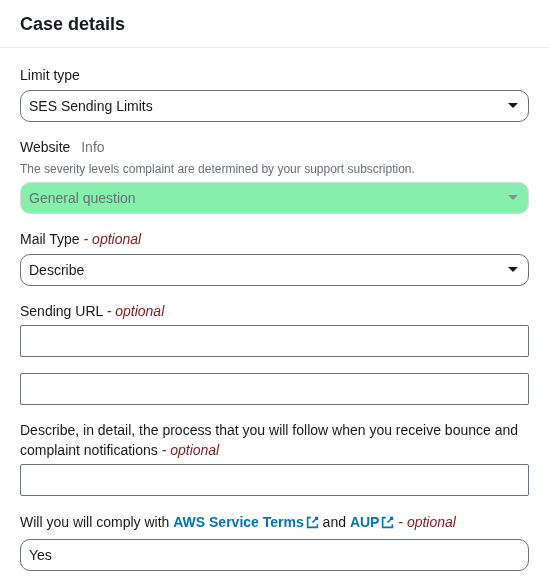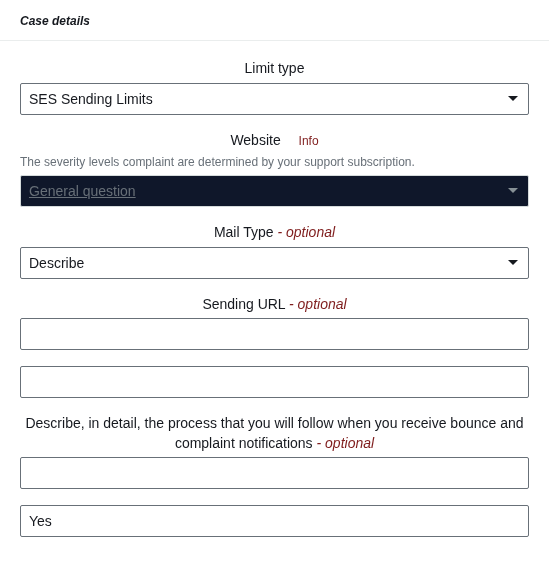--- a/index.html
+++ b/index.html
@@ -12,79 +12,76 @@
       font-size: 14px;
       color: #16191f;
       background: #ffffff;
       width: 549px;
     }
     .header {
       padding: 14px 20px 12px 20px;
       border-bottom: 1px solid #eaeded;
     }
     .header h1 {
-      font-size: 12px;
+      font-size: 18px;
       font-weight: 700;
       color: #16191f;
-      font-style: italic;
     }
     .form-body {
       padding: 18px 20px 20px 20px;
     }
     .field-group {
       margin-bottom: 16px;
     }
     .field-label {
       display: block;
       font-size: 14px;
       color: #16191f;
       margin-bottom: 4px;
       line-height: 1.4;
-      text-align: center;
     }
     .optional {
       font-style: italic;
       color: #7f1d1d;
     }
     .info-link {
-      color: #7f1d1d;
-      font-size: 12px;
+      color: #737373;
+      font-size: 14px;
       font-weight: 400;
-      margin-left: 14px;
+      margin-left: 7px;
       cursor: pointer;
     }
     .help-text {
       font-size: 12px;
       color: #687078;
       margin-bottom: 4px;
       line-height: 1.4;
     }
     .select-wrapper {
       position: relative;
       width: 100%;
     }
     .select-display {
       width: 100%;
       height: 32px;
       border: 1px solid #687078;
-      border-radius: 2px;
+      border-radius: 10px;
       padding: 4px 30px 4px 8px;
       background: #ffffff;
       cursor: pointer;
       font-size: 14px;
       color: #16191f;
       display: flex;
       align-items: center;
     }
     .select-display.disabled {
-      background: #0f172a;
+      background: #86efac;
       color: #687078;
       border-color: #d5dbdb;
       cursor: default;
-      text-decoration: underline;
     }
     .caret {
       position: absolute;
       right: 10px;
       top: 50%;
       transform: translateY(-50%);
       pointer-events: none;
     }
     .caret svg {
       display: block;
@@ -185,19 +182,26 @@
 
   <div class="field-group">
     <label class="field-label">
       <span>Describe, in detail, the process that you will follow when you receive bounce and complaint notifications</span>
       <span class="optional">- optional</span>
     </label>
     <input type="text" class="text-input" value="" style="">
   </div>
 
   <div class="field-group" style="margin-bottom:0;">
+    <div class="inline-label">
+      <span>Will you will comply with </span><span class="link-blue"><span>AWS Service Terms</span><span class="ext-icon"><svg width="13" height="13" viewBox="0 0 16 16">
+              <path d="M11 2h3v3M14 2L8 8M6 2H2v12h12v-4" fill="none" stroke="#0073bb" stroke-width="2"></path>
+            </svg></span></span><span> and </span><span class="link-blue"><span>AUP</span><span class="ext-icon"><svg width="13" height="13" viewBox="0 0 16 16">
+              <path d="M11 2h3v3M14 2L8 8M6 2H2v12h12v-4" fill="none" stroke="#0073bb" stroke-width="2"></path>
+            </svg></span></span><span class="optional"> - optional</span>
+    </div>
     <div class="select-wrapper">
       <div class="select-display" tabindex="0">Yes</div>
 
     </div>
   </div>
 
 </div>
 
 </body></html>

